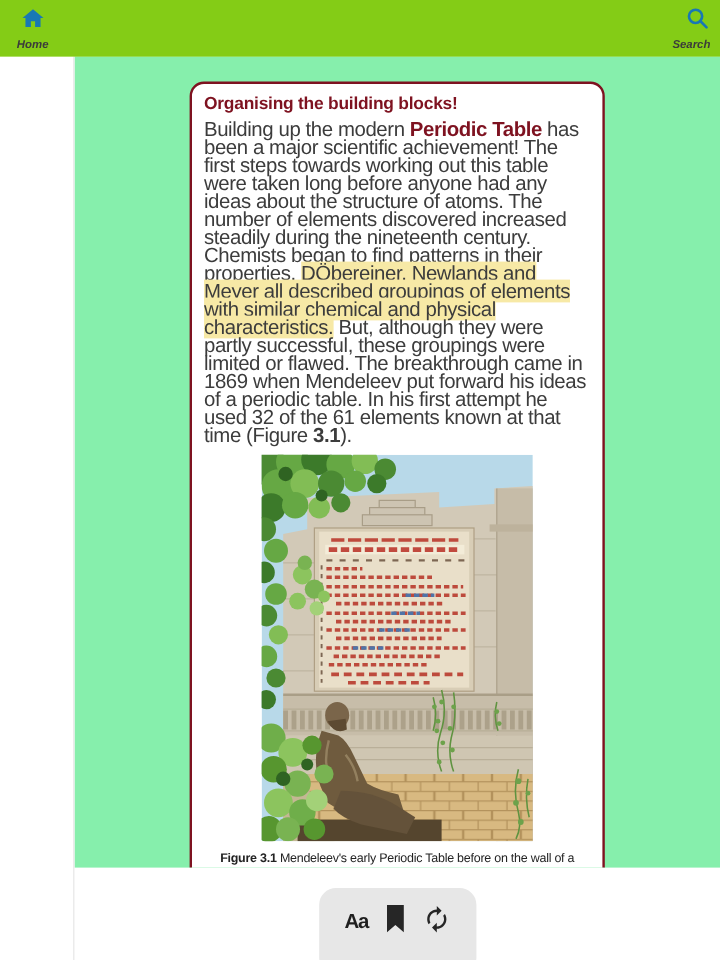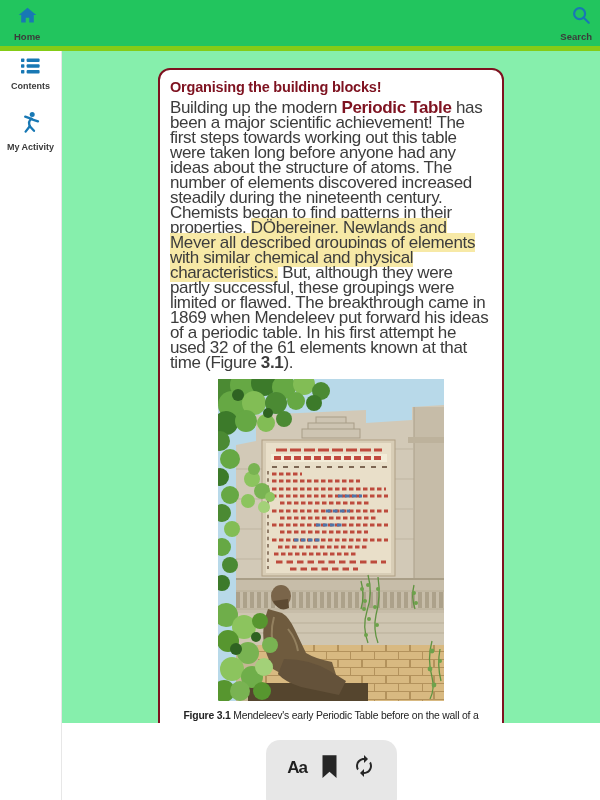--- a/index.html
+++ b/index.html
@@ -1,19 +1,19 @@
 <!DOCTYPE html>
 <html><head>
 <meta charset="utf-8">
 <style>
   html,body{margin:0;padding:0;width:600px;height:800px;background:#fff;overflow:hidden;
     font-family:"Liberation Sans",sans-serif;position:relative;}
   
-  .topbar{position:absolute;top:0;left:0;right:0;height:46px;background:#22c55e;
-    border-bottom:5px solid #84cc16;z-index:5;}
+  .topbar{position:absolute;top:0;left:0;right:0;height:46px;background:#84cc16;
+    border-bottom:1px solid #84cc16;z-index:5;font-style:italic;}
   .top-btn{position:absolute;display:flex;flex-direction:column;align-items:center;gap:1px;cursor:pointer;}
   .top-btn .lbl{font-size:9.5px;font-weight:bold;color:#3b3b3b;}
   .home-btn{left:14px;top:5px;}
   .search-btn{right:8px;top:4px;align-items:flex-end;}
   
   .sidebar{position:absolute;top:47px;left:0;width:61px;bottom:0;background:#fff;
     border-right:1px solid #e7e7e7;z-index:4;}
   .side-item{display:flex;flex-direction:column;align-items:center;gap:3px;cursor:pointer;}
   .side-item .lbl{font-size:9px;font-weight:bold;color:#3b3b3b;white-space:nowrap;}
   .side-item.first{margin-top:11px;}
@@ -56,46 +56,20 @@
       <svg width="22" height="22" viewBox="0 0 24 24" fill="none" stroke="#1878b4" stroke-width="2.4">
         <circle cx="10.5" cy="10.5" r="6"></circle>
           <path d="M15 15l5.5 5.5" stroke-linecap="round"></path>
       </svg>
     </span>
     <span class="lbl">Search</span>
   </div>
 </div>
 
 <div class="sidebar">
-  <div class="side-item first">
-    <span>
-      <svg width="19" height="16" viewBox="0 0 19 16" fill="#1878b4">
-        <rect x="0" y="0.5" width="3.4" height="3.4" rx="0.7"></rect>
-          <rect x="5.6" y="0.5" width="13" height="3.4" rx="1"></rect>
-        <rect x="0" y="6.3" width="3.4" height="3.4" rx="0.7"></rect>
-          <rect x="5.6" y="6.3" width="13" height="3.4" rx="1"></rect>
-        <rect x="0" y="12.1" width="3.4" height="3.4" rx="0.7"></rect>
-          <rect x="5.6" y="12.1" width="13" height="3.4" rx="1"></rect>
-      </svg>
-    </span>
-    <span class="lbl">Contents</span>
-  </div>
-  <div class="side-item second">
-    <span>
-      <svg width="25" height="24" viewBox="0 0 25 24" fill="none" stroke="#1878b4" stroke-width="2.3" stroke-linecap="round">
-        <circle cx="14.2" cy="3.6" r="2.5" fill="#1878b4" stroke="none"></circle>
-        <path d="M13.6 7.6 C11.2 9.2 10.6 12.2 11.8 15.2"></path>
-        <path d="M13.6 7.9 L7.2 5.6"></path>
-        <path d="M13.9 8.3 L20 10.4"></path>
-        <path d="M11.8 15.2 L7.6 20.6"></path>
-        <path d="M11.8 15.2 L16 19.8"></path>
-      </svg>
-    </span>
-    <span class="lbl">My Activity</span>
-  </div>
 </div>
 
 <div class="page-clip">
   <div class="reader-card">
     <div class="heading">Organising the building blocks!</div>
     <div class="body-text"><span>Building up the modern </span><span class="bold-maroon">Periodic Table</span><span> has been a major scientific achievement! The first steps towards working out this table were taken long before anyone had any ideas about the structure of atoms. The number of elements discovered increased steadily during the nineteenth century. Chemists began to find patterns in their properties. </span><span class="hl">DÖbereiner, Newlands and Meyer all described groupings of elements with similar chemical and physical characteristics.</span><span> But, although they were partly successful, these groupings were limited or flawed. The breakthrough came in 1869 when Mendeleev put forward his ideas of a periodic table. In his first attempt he used 32 of the 61 elements known at that time (Figure </span><span class="b">3.1</span><span>).</span></div>
 
     <div class="figure">
 
       <svg class="fig-img" width="226" height="322" viewBox="0 0 226 322">

